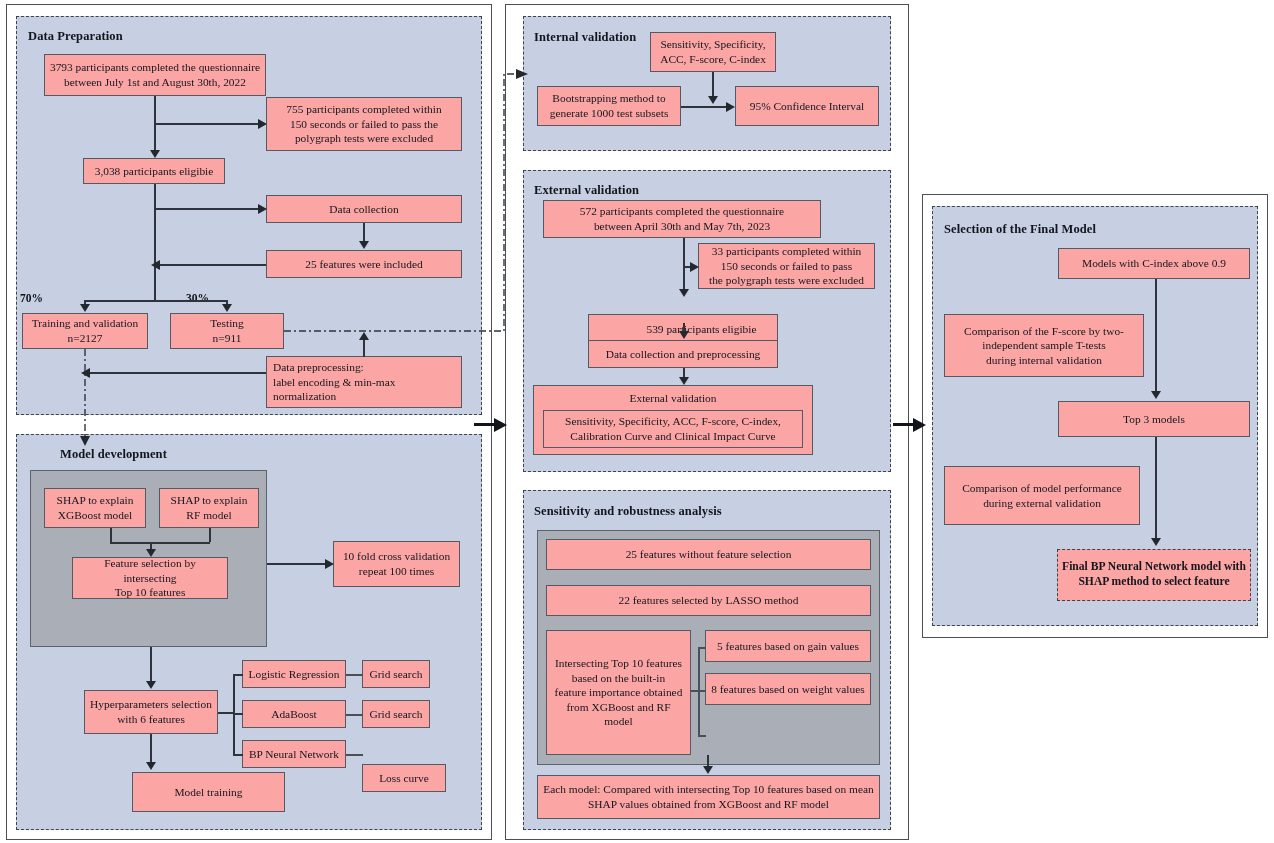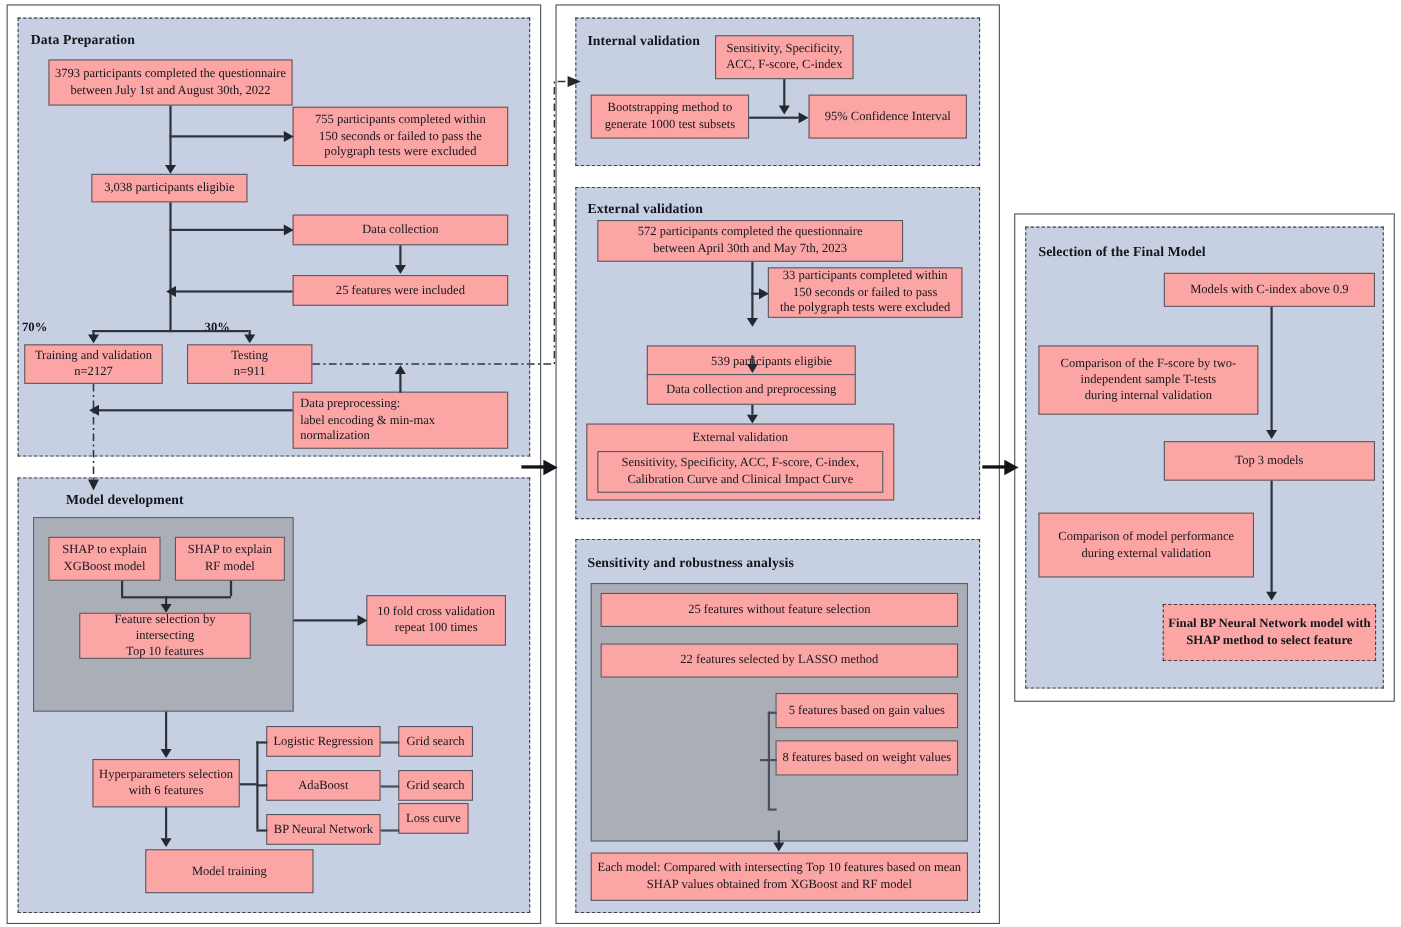--- a/index.html
+++ b/index.html
@@ -154,21 +154,21 @@
 
   <div class="box" style="left:84px;top:690px;width:134px;height:44px;white-space:pre-line;">Hyperparameters selection
 with 6 features</div>
 
   <div class="box" style="left:242px;top:660px;width:104px;height:28px;white-space:pre-line;">Logistic Regression</div>
   <div class="box" style="left:242px;top:700px;width:104px;height:28px;white-space:pre-line;">AdaBoost</div>
   <div class="box" style="left:242px;top:740px;width:104px;height:28px;white-space:pre-line;">BP Neural Network</div>
 
   <div class="box" style="left:362px;top:660px;width:68px;height:28px;white-space:pre-line;">Grid search</div>
   <div class="box" style="left:362px;top:700px;width:68px;height:28px;white-space:pre-line;">Grid search</div>
-  <div class="box" style="left:362px;top:730px;width:64px;height:28px;white-space:pre-line;">Loss curve</div>
+  <div class="box" style="left:362px;top:764px;width:84px;height:28px;white-space:pre-line;">Loss curve</div>
 
   <div class="box" style="left:84px;top:772px;width:153px;height:40px;white-space:pre-line;margin-left:48px;">Model training</div>
 
   <div class="ln lnv" style="left:110px;top:528px;height:14px;"></div>
   <div class="ln lnv" style="left:209px;top:528px;height:14px;"></div>
   <div class="ln lnh" style="left:110px;top:542px;width:100px;"></div>
   <div class="ln lnv" style="left:150px;top:542px;height:8px;"></div>
   <div class="ah ah-down" style="left:145.5px;top:549px;"></div>
 
   <div class="ln lnh" style="left:267px;top:563px;width:58px;"></div>
@@ -232,20 +232,24 @@
   <div class="ah ah-down" style="left:678.5px;top:377px;"></div>
 
   <div class="panel" style="left:523px;top:490px;width:368px;height:340px;"></div>
   <div class="panel-title" style="left:534px;top:504px;">Sensitivity and robustness analysis</div>
 
   <div class="graypanel" style="left:537px;top:530px;width:343px;height:235px;"></div>
 
   <div class="box" style="left:546px;top:539px;width:325px;height:31px;white-space:pre-line;">25 features without feature selection</div>
   <div class="box" style="left:546px;top:585px;width:325px;height:31px;white-space:pre-line;">22 features selected by LASSO method</div>
 
+  <div class="box" style="left:546px;top:630px;width:145px;height:125px;white-space:pre-line;">Intersecting Top 10 features
+based on the built-in
+feature importance obtained
+from XGBoost and RF model</div>
 
   <div class="box" style="left:705px;top:630px;width:166px;height:32px;white-space:pre-line;">5 features based on gain values</div>
   <div class="box" style="left:705px;top:673px;width:166px;height:32px;white-space:pre-line;">8 features based on weight values</div>
 
   <div class="box" style="left:537px;top:775px;width:343px;height:44px;white-space:pre-line;">Each model: Compared with intersecting Top 10 features based on mean
 SHAP values obtained from XGBoost and RF model</div>
 
   <div class="ln lnh ln-thin" style="left:691px;top:690px;width:8px;"></div>
   <div class="ln lnv ln-thin" style="left:698px;top:647px;height:89px;"></div>
   <div class="ln lnh ln-thin" style="left:698px;top:647px;width:8px;"></div>

